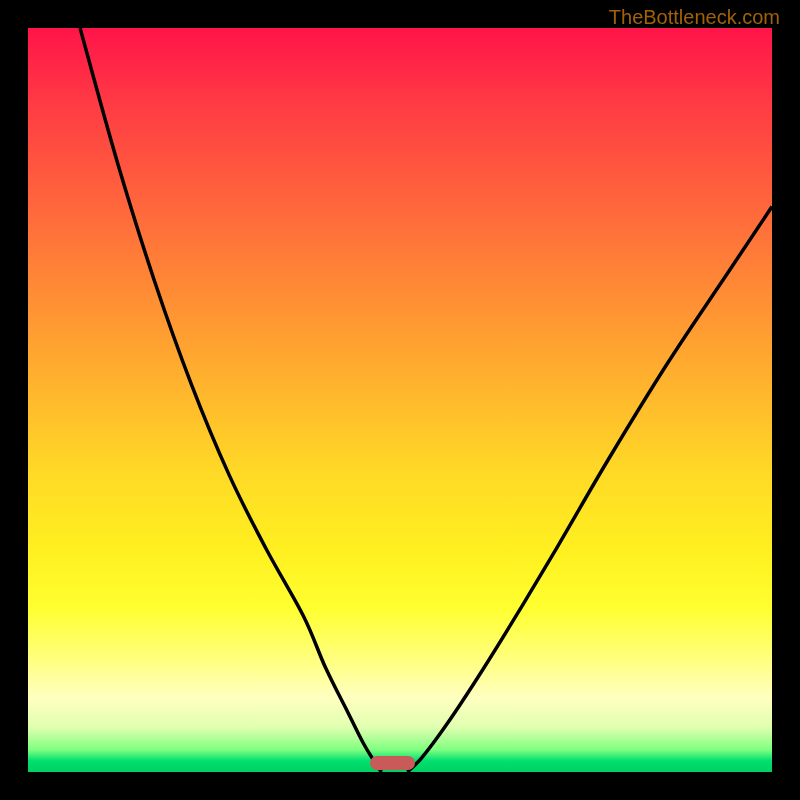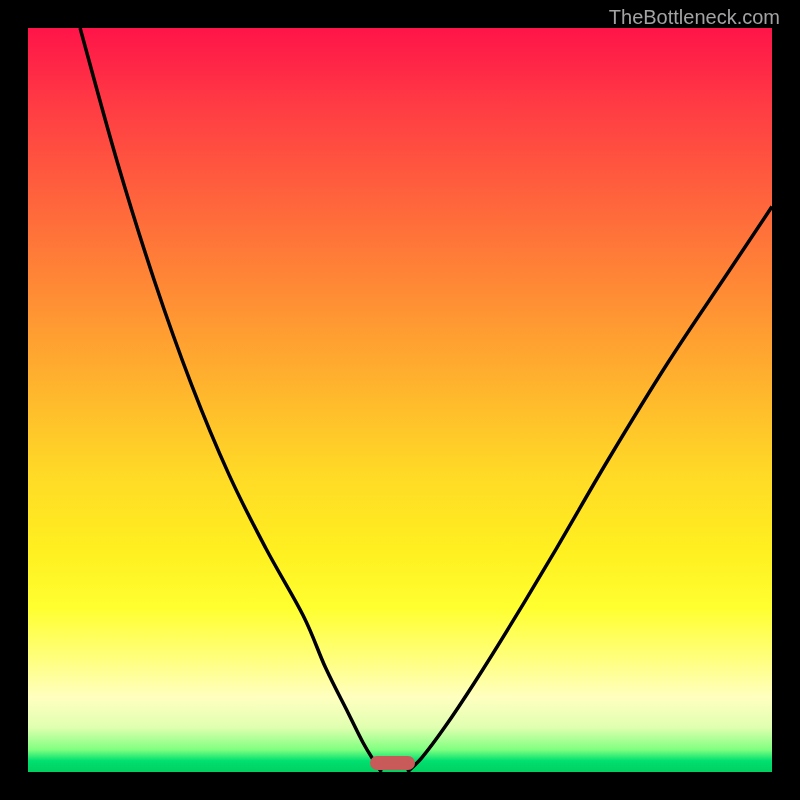--- a/index.html
+++ b/index.html
@@ -11,21 +11,21 @@
       width: 800px;
       height: 800px;
       background: #000;
       position: relative;
       font-family: Arial, sans-serif;
     }
     .watermark {
       position: absolute;
       top: 6px;
       right: 20px;
-      color: #a3a3a3;
+      color: #a16207;
       font-size: 20px;
       font-weight: 500;
       z-index: 10;
     }
     .plot-area {
       position: absolute;
       left: 28px;
       top: 28px;
       width: 744px;
       height: 744px;

